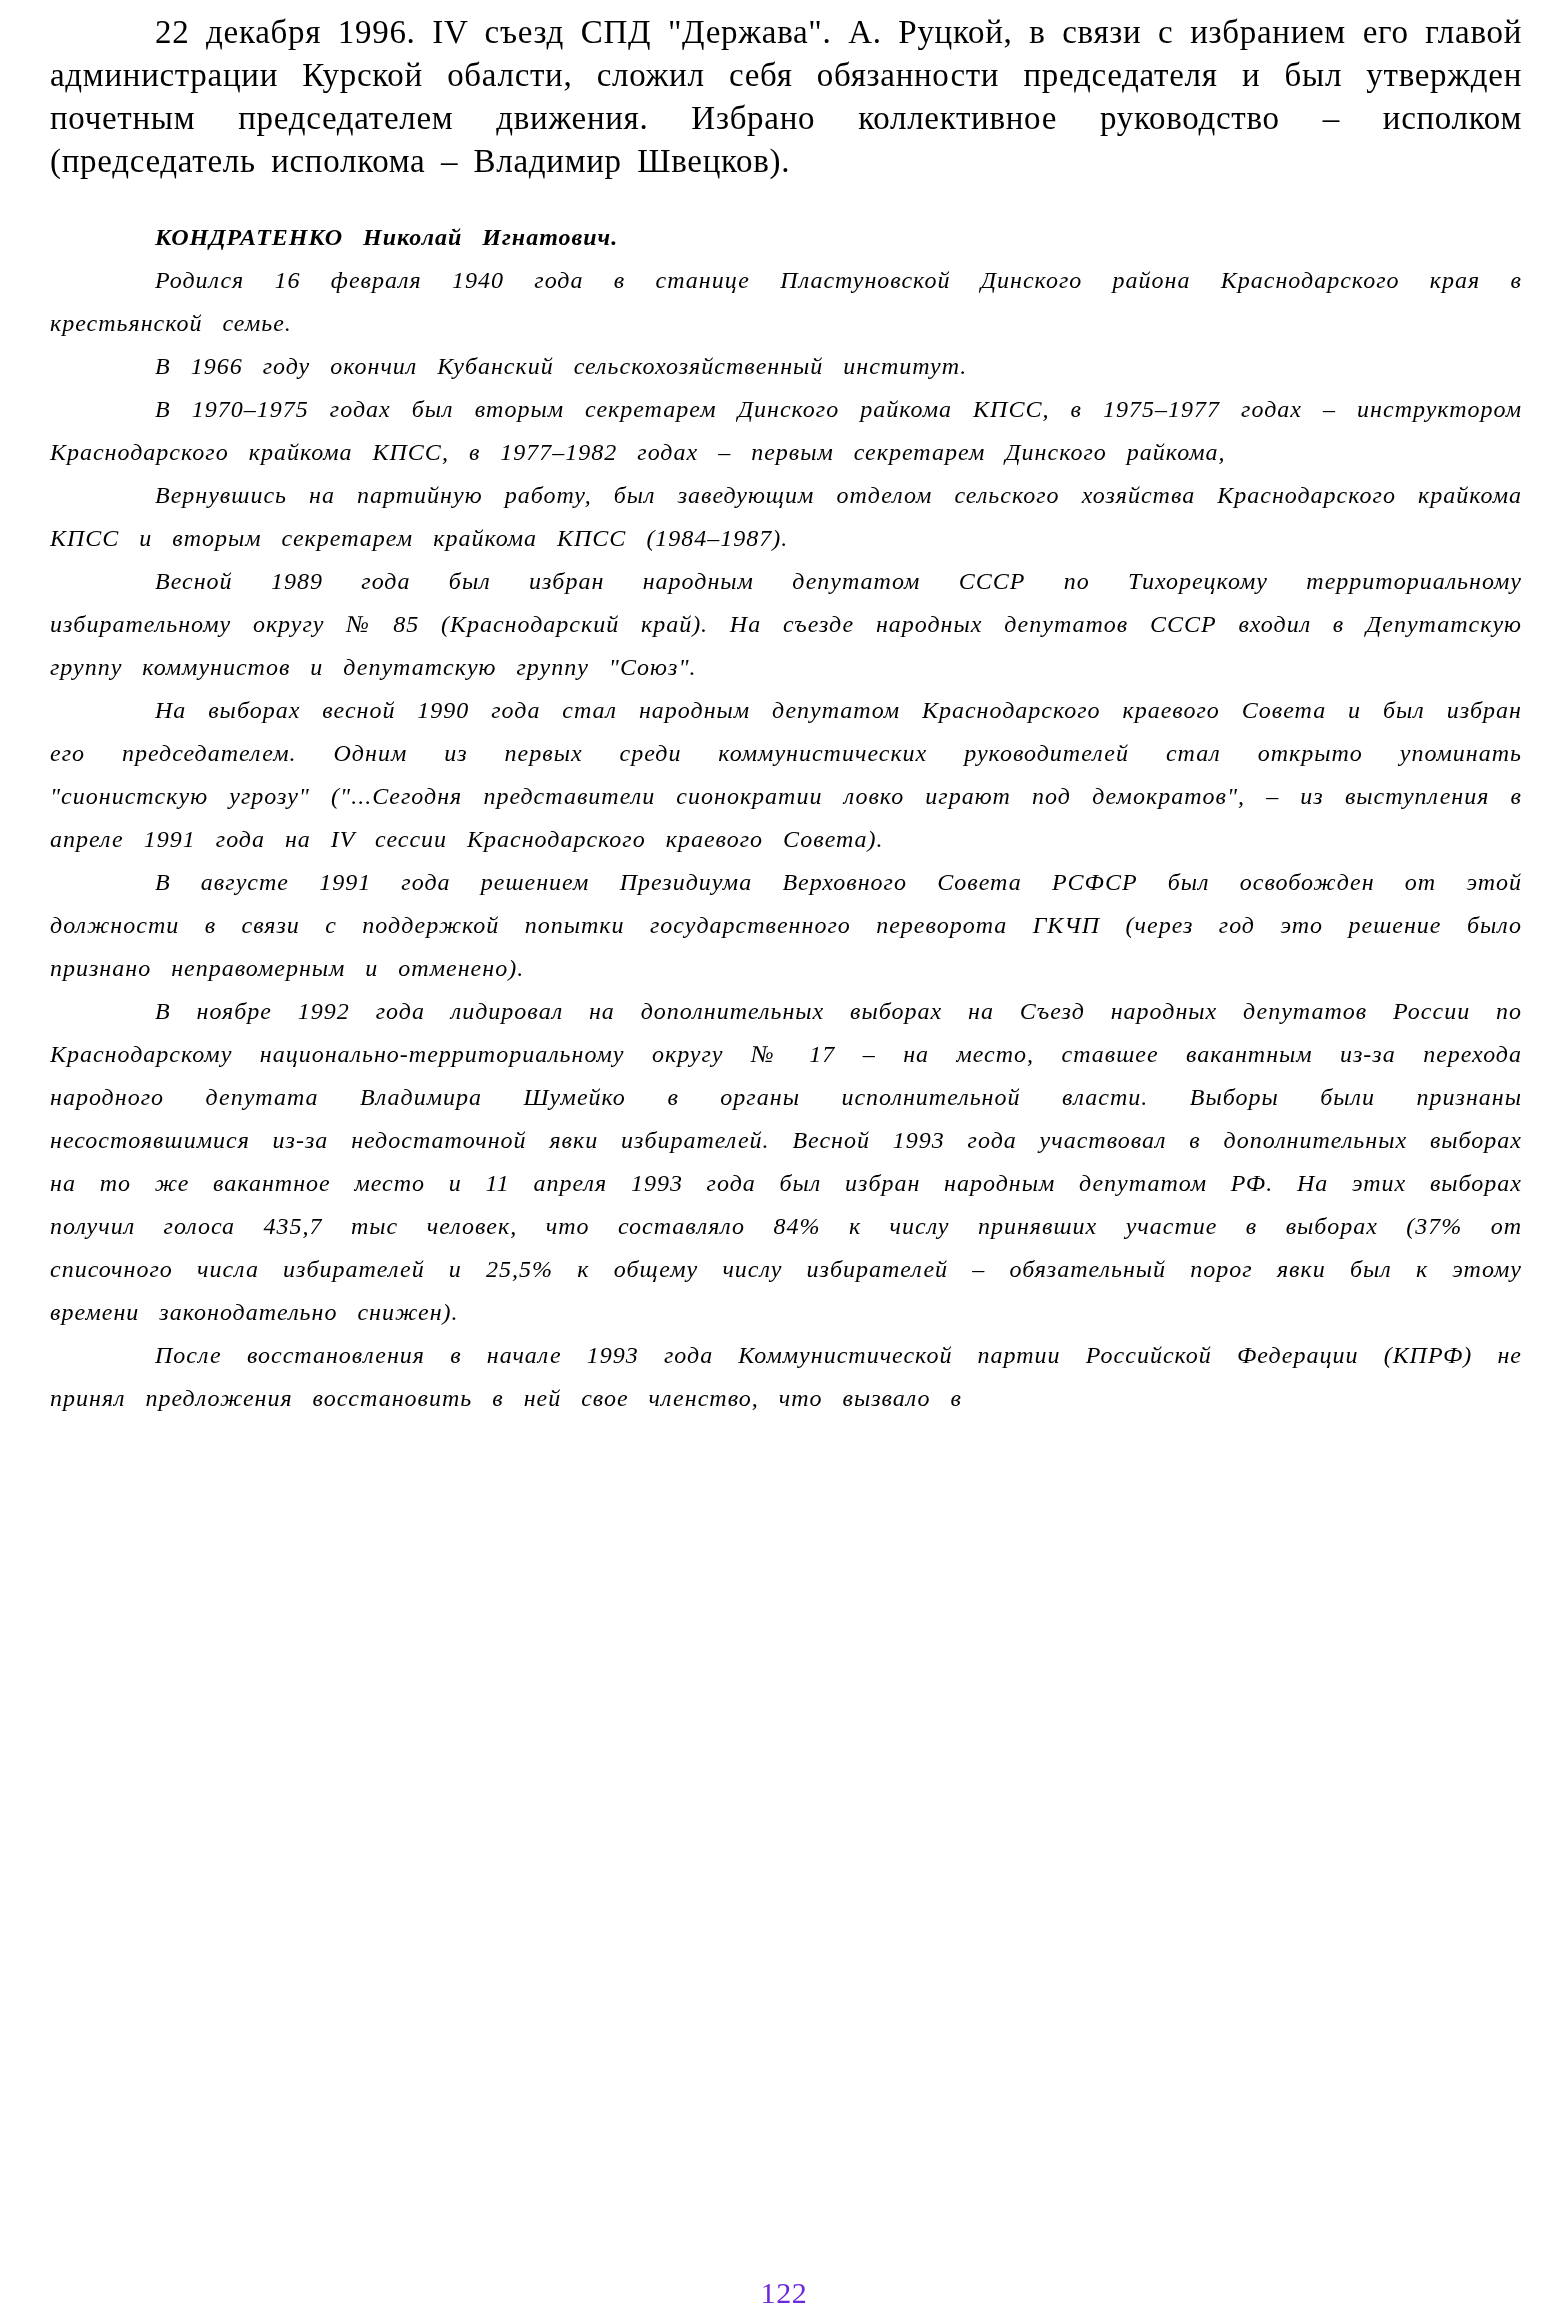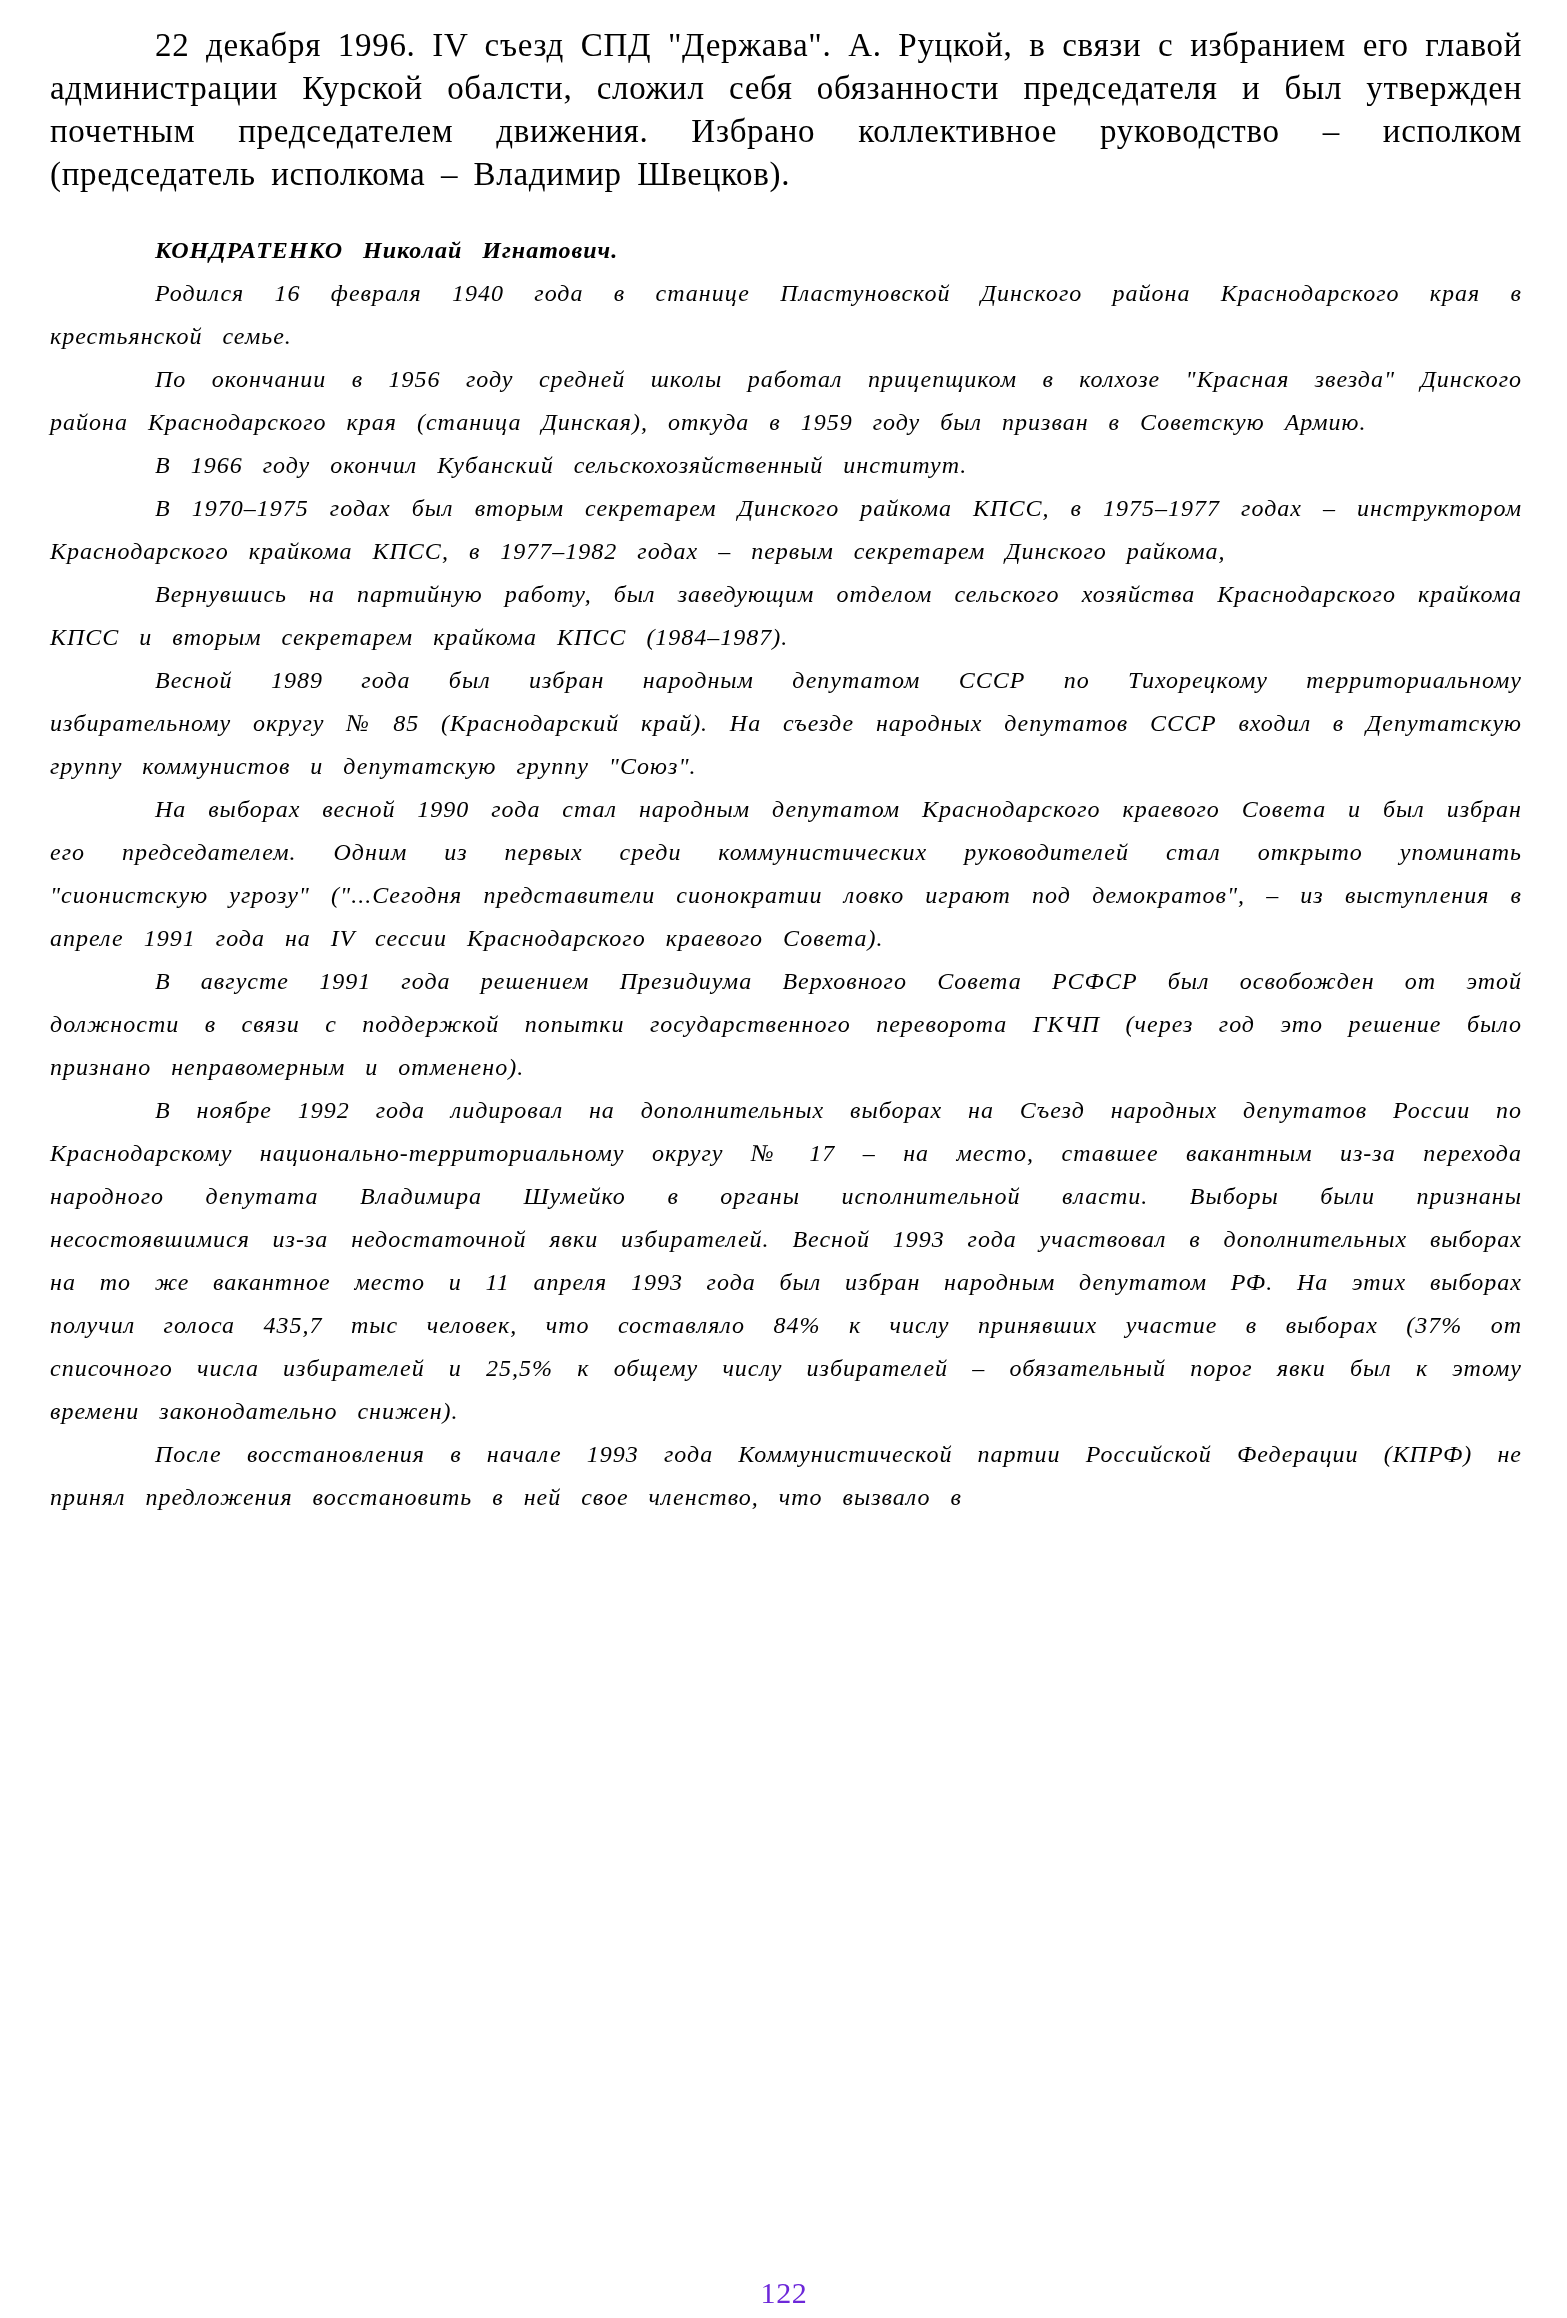--- a/index.html
+++ b/index.html
@@ -7,21 +7,21 @@
     padding: 0;
     background: #ffffff;
   }
   .page {
     position: relative;
     width: 1568px;
     height: 2319px;
     box-sizing: border-box;
     background: #ffffff;
     color: #000000;
-    padding: 24px 46px 0 50px;
+    padding: 11px 46px 0 50px;
     font-family: "Liberation Serif", "DejaVu Serif", serif;
     overflow: hidden;
   }
   .chronicle p {
     margin: 0;
     font-size: 33px;
     line-height: 43px;
     letter-spacing: 0.7px;
     word-spacing: 6.5px;
     text-align: justify;
@@ -60,21 +60,20 @@
 
 <div class="page">
 
   <div class="chronicle">
     <p>22 декабря 1996. IV съезд СПД "Держава". А. Руцкой, в связи с избранием его главой администрации Курской обалсти, сложил себя обязанности председателя и был утвержден почетным председателем движения. Избрано коллективное руководство – исполком (председатель исполкома – Владимир Швецков).</p>
   </div>
 
   <div class="bio">
     <p class="bio-heading">КОНДРАТЕНКО Николай Игнатович.</p>
     <p>Родился 16 февраля 1940 года в станице Пластуновской Динского района Краснодарского края в крестьянской семье.</p>
-    <p>По окончании в 1956 году средней школы работал прицепщиком в колхозе "Красная звезда" Динского района Краснодарского края (станица Динская), откуда в 1959 году был призван в Советскую Армию.</p>
     <p>В 1966 году окончил Кубанский сельскохозяйственный институт.</p>
     <p>В 1970–1975 годах был вторым секретарем Динского райкома КПСС, в 1975–1977 годах – инструктором Краснодарского крайкома КПСС, в 1977–1982 годах – первым секретарем Динского райкома,</p>
     <p>Вернувшись на партийную работу, был заведующим отделом сельского хозяйства Краснодарского крайкома КПСС и вторым секретарем крайкома КПСС (1984–1987).</p>
     <p>Весной 1989 года был избран народным депутатом СССР по Тихорецкому территориальному избирательному округу № 85 (Краснодарский край). На съезде народных депутатов СССР входил в Депутатскую группу коммунистов и депутатскую группу "Союз".</p>
     <p>На выборах весной 1990 года стал народным депутатом Краснодарского краевого Совета и был избран его председателем. Одним из первых среди коммунистических руководителей стал открыто упоминать "сионистскую угрозу" ("...Сегодня представители сионократии ловко играют под демократов", – из выступления в апреле 1991 года на IV сессии Краснодарского краевого Совета).</p>
     <p>В августе 1991 года решением Президиума Верховного Совета РСФСР был освобожден от этой должности в связи с поддержкой попытки государственного переворота ГКЧП (через год это решение было признано неправомерным и отменено).</p>
     <p>В ноябре 1992 года лидировал на дополнительных выборах на Съезд народных депутатов России по Краснодарскому национально-территориальному округу № 17 – на место, ставшее вакантным из-за перехода народного депутата Владимира Шумейко в органы исполнительной власти. Выборы были признаны несостоявшимися из-за недостаточной явки избирателей. Весной 1993 года участвовал в дополнительных выборах на то же вакантное место и 11 апреля 1993 года был избран народным депутатом РФ. На этих выборах получил голоса 435,7 тыс человек, что составляло 84% к числу принявших участие в выборах (37% от списочного числа избирателей и 25,5% к общему числу избирателей – обязательный порог явки был к этому времени законодательно снижен).</p>
     <p>После восстановления в начале 1993 года Коммунистической партии Российской Федерации (КПРФ) не принял предложения восстановить в ней свое членство, что вызвало в</p>
   </div>
 

